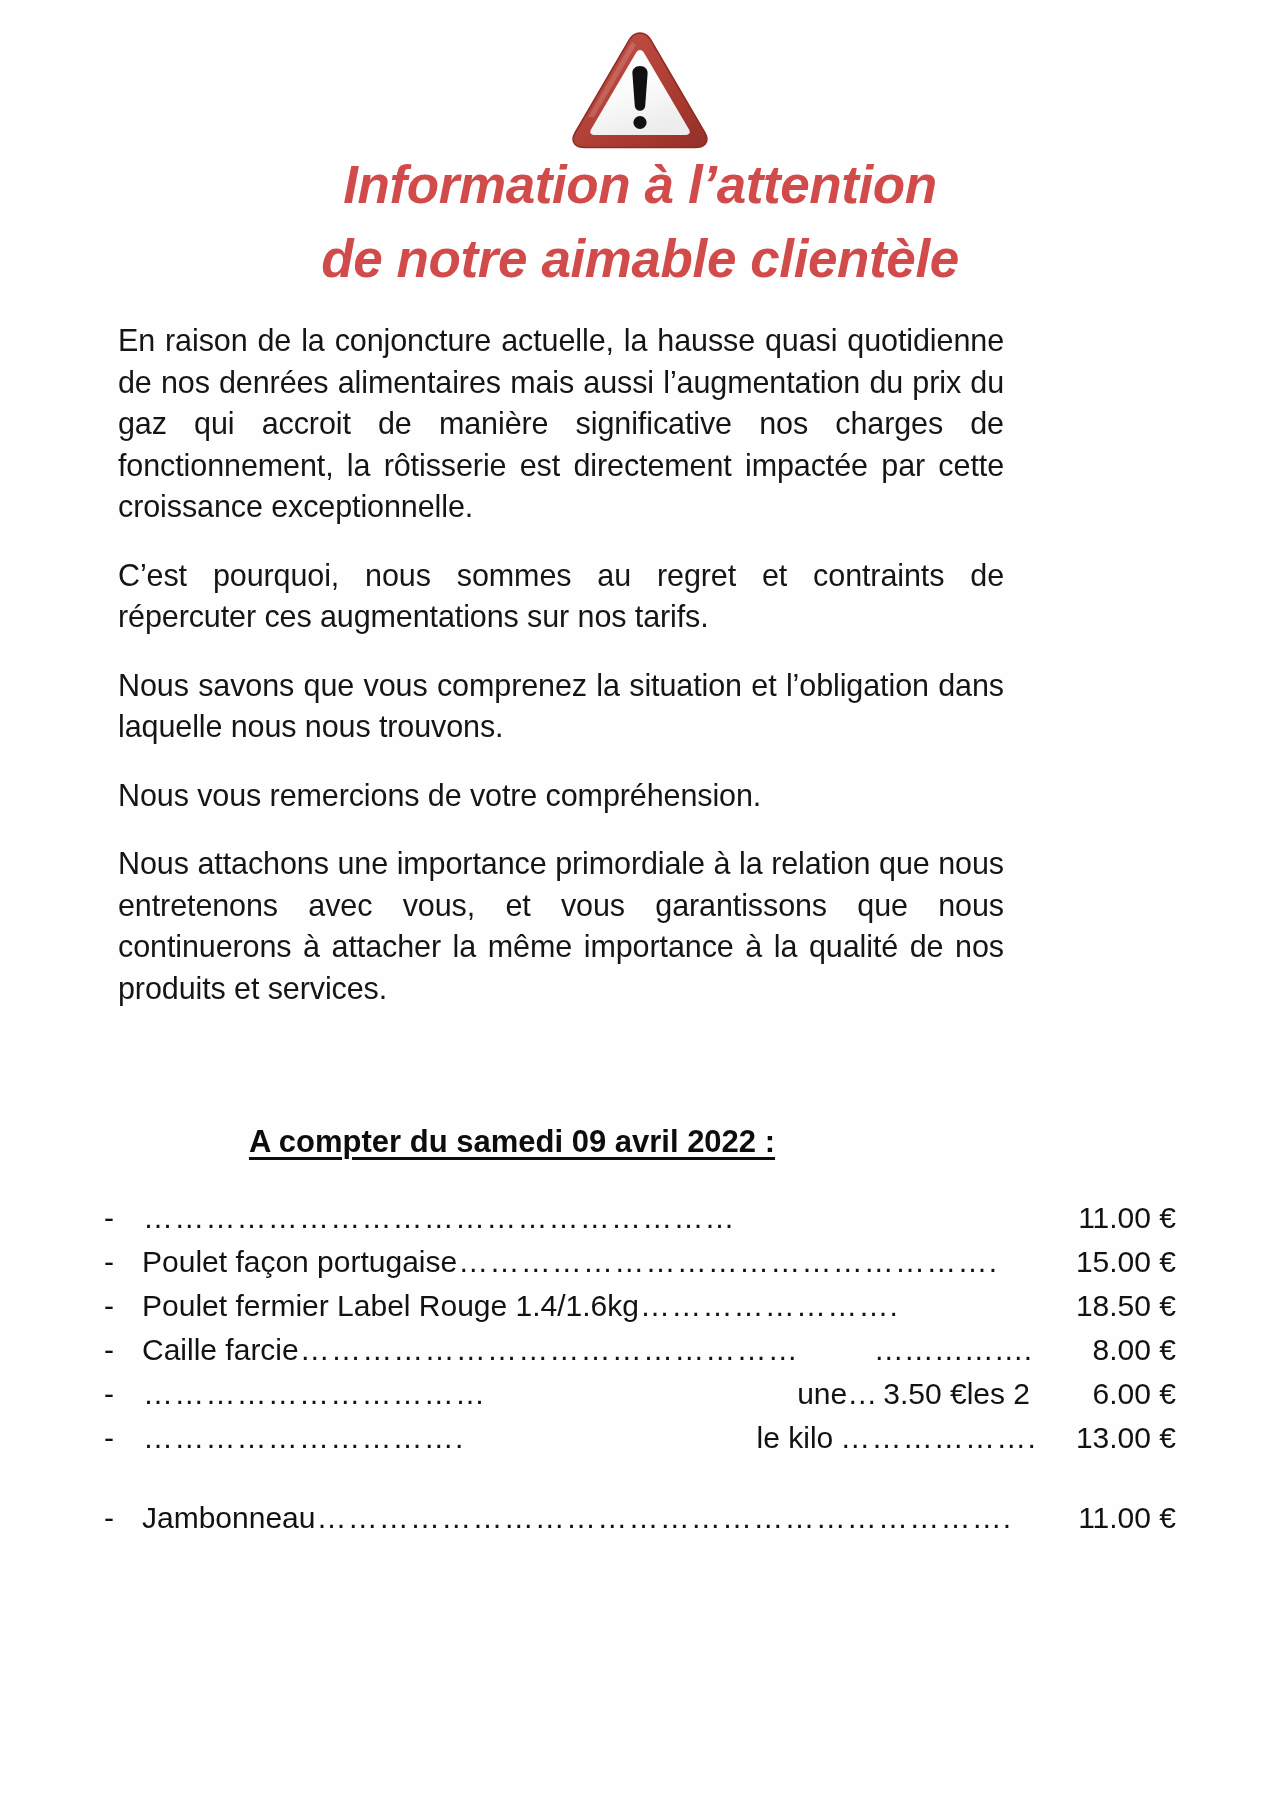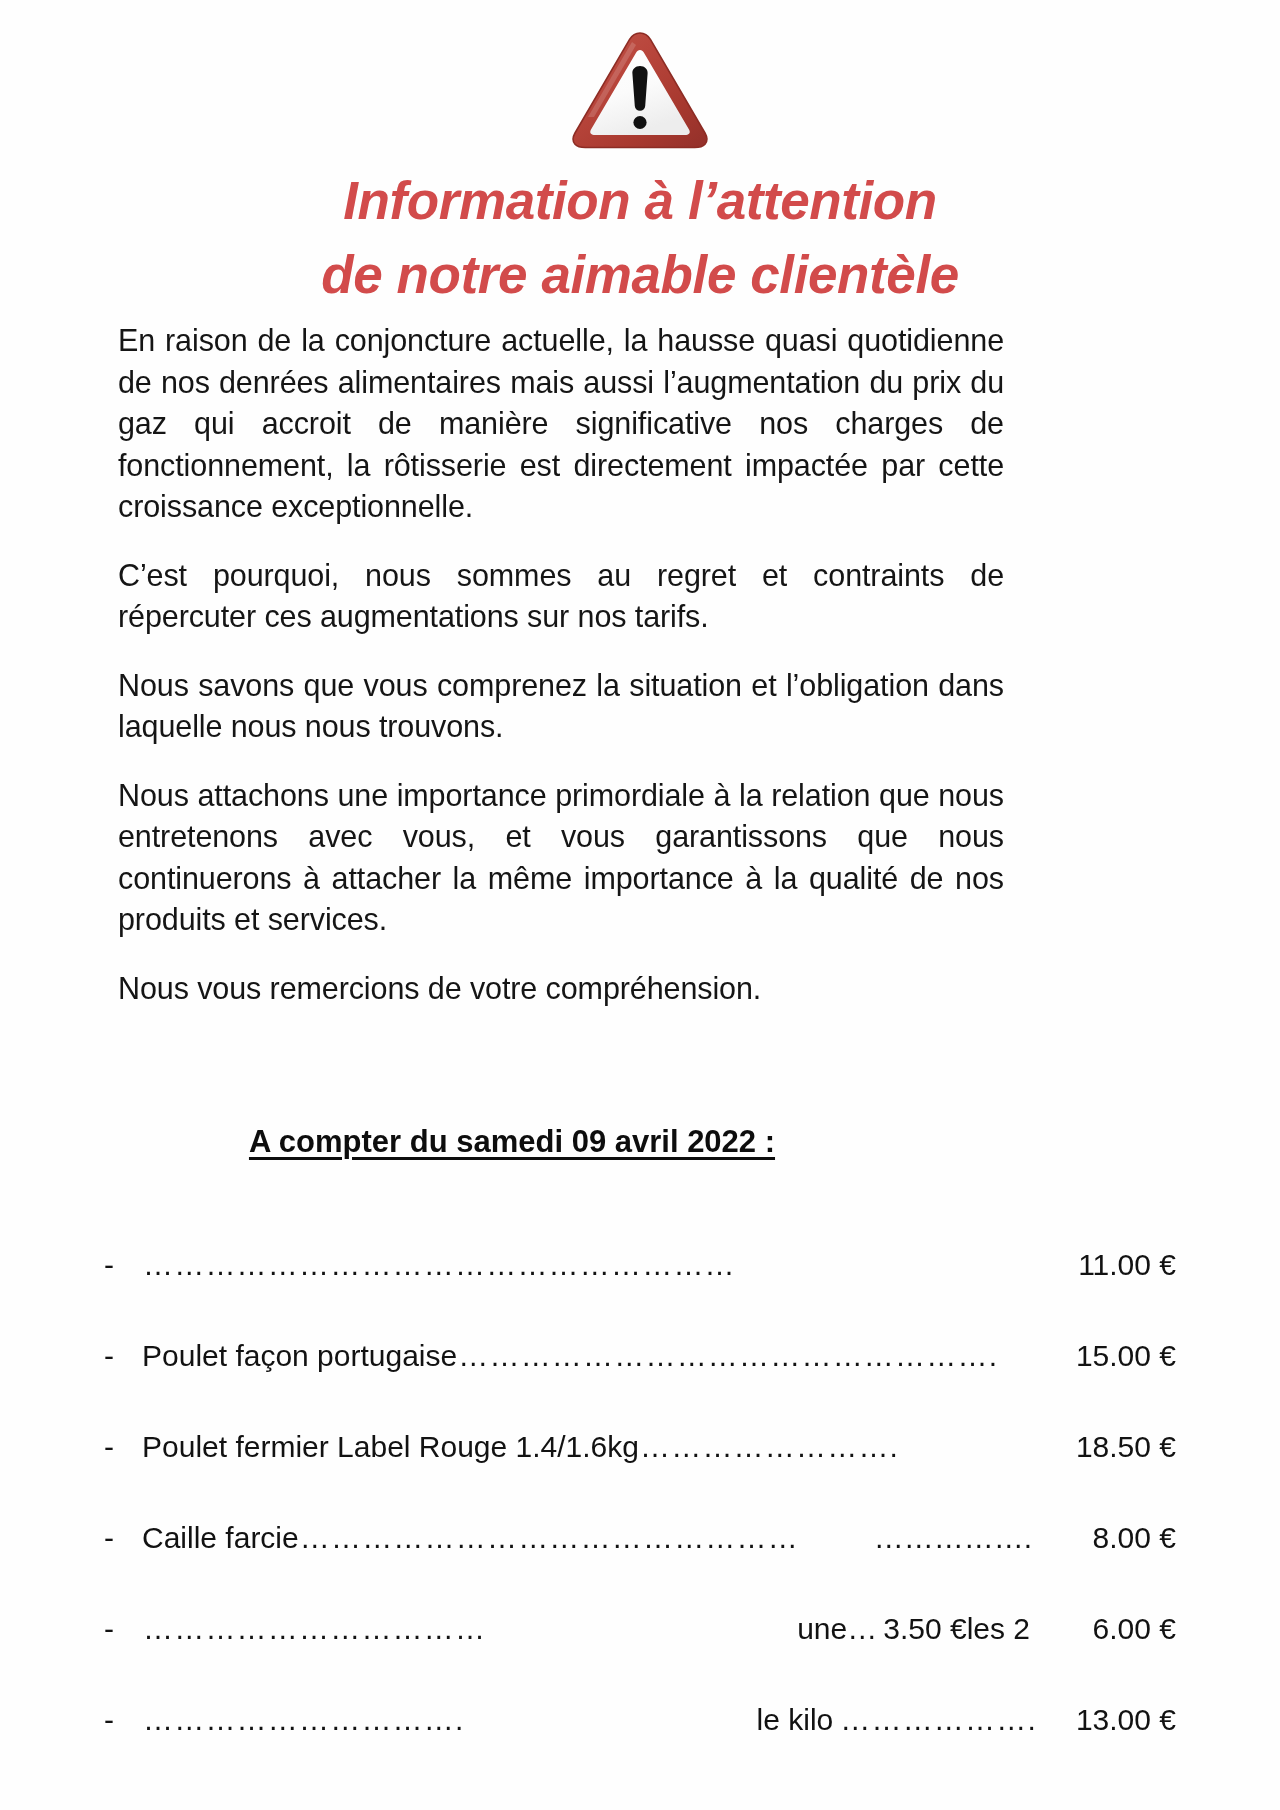--- a/index.html
+++ b/index.html
@@ -34,21 +34,21 @@
   }
   .warning-icon {
     display: inline-block;
     width: 140px;
     height: 122px;
   }
 
   
   .title-block {
     position: absolute;
-    top: 164px;
+    top: 148px;
     left: 0;
     width: 1280px;
     text-align: center;
     color: #d24b4b;
     font-style: italic;
     font-weight: bold;
     font-size: 53px;
     line-height: 74px;
     letter-spacing: -0.4px;
   }
@@ -145,21 +145,20 @@
   .unit-price {
     flex: 0 0 auto;
   }
   .qty-note {
     flex: 0 0 auto;
     padding-right: 8px;
   }
   .amount {
     flex: 0 0 138px;
     text-align: right;
-    margin-top: 47px;
   }
 </style>
 </head>
 <body>
 
 <div class="page">
 
   <div class="warning-wrap">
     <svg class="warning-icon" viewBox="0 0 140 122" aria-hidden="true">
       <defs>
@@ -185,22 +184,22 @@
 
   <div class="title-block">
     <span class="title-line">Information à l’attention</span>
     <span class="title-line">de notre aimable clientèle</span>
   </div>
 
   <div class="body-copy">
     <p class="para">En raison de la conjoncture actuelle, la hausse quasi quotidienne de nos denrées alimentaires mais aussi l’augmentation du prix du gaz qui accroit de manière significative nos charges de fonctionnement, la rôtisserie est directement impactée par cette croissance exceptionnelle.</p>
     <p class="para">C’est pourquoi, nous sommes au regret et contraints de répercuter ces augmentations sur nos tarifs.</p>
     <p class="para">Nous savons que vous comprenez la situation et l’obligation dans laquelle nous nous trouvons.</p>
+    <p class="para last-of-block">Nous vous remercions de votre compréhension.</p>
     <p class="para">Nous attachons une importance primordiale à la relation que nous entretenons avec vous, et vous garantissons que nous continuerons à attacher la même importance à la qualité de nos produits et services.</p>
-    <p class="para last-of-block">Nous vous remercions de votre compréhension.</p>
   </div>
 
   <div class="effective-date">
     <span>A compter du samedi 09 avril 2022 :</span>
   </div>
 
   <div class="price-list">
 
     <div class="price-row">
       <span class="bullet">-</span>

